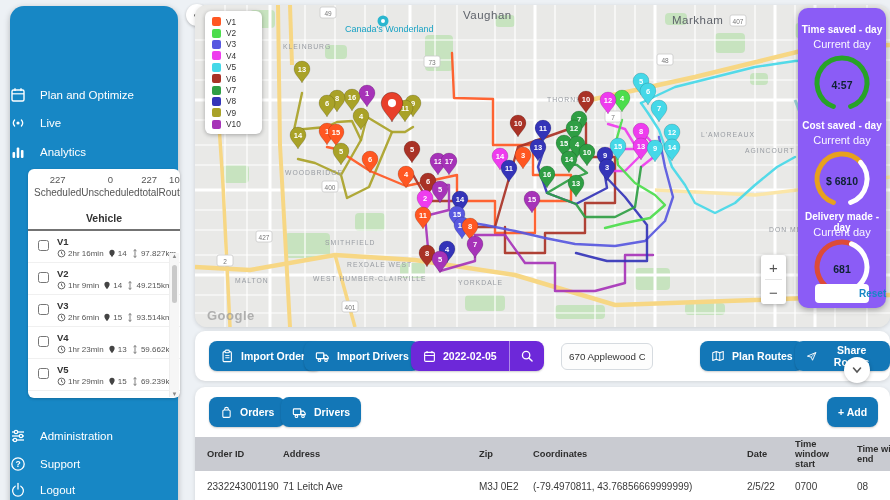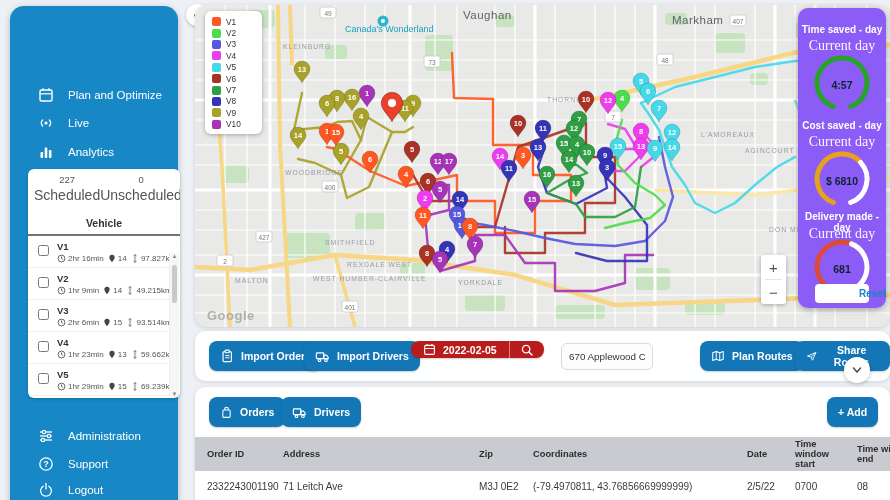--- a/index.html
+++ b/index.html
@@ -2,30 +2,30 @@
 <html><head>
 <meta charset="utf-8">
 <style>
   * { box-sizing: border-box; margin: 0; padding: 0; }
   html,body { width:890px; height:500px; }
   body { font-family:"Liberation Sans", sans-serif; background:#edf1f5; position:relative; overflow:hidden; }
   .abs { position:absolute; }
 
   
   #sidebar { left:10px; top:6px; width:168px; height:510px; background:#1787c5; border-radius:14px; box-shadow:0 2px 6px rgba(0,0,0,.25); }
-  .side-item { position:absolute; left:0; width:100%; height:24px; display:flex; align-items:center; gap:14px; padding-left:28px; color:#fff; font-size:11.5px; cursor:pointer; }
+  .side-item { position:absolute; left:0; width:100%; height:24px; display:flex; align-items:center; gap:14px; color:#fff; font-size:11.5px; cursor:pointer; }
   .side-item svg { flex:0 0 auto; }
   #collapse-btn { left:186px; top:4px; width:22px; height:22px; border-radius:50%; background:#fff; box-shadow:0 1px 3px rgba(0,0,0,.25); display:flex; align-items:center; justify-content:center; color:#555; font-size:11px; font-weight:bold; cursor:pointer; }
 
   
   #vpanel { left:18px; top:163px; width:152px; height:229px; background:#fff; border-radius:6px; overflow:hidden; box-shadow:0 1px 3px rgba(0,0,0,.2); }
   #vstats { display:flex; justify-content:space-around; padding:5px 10px 0 6px; }
   #vstats .col { text-align:center; }
   #vstats .num { font-size:9.5px; color:#555; }
-  #vstats .lbl { font-size:14px; color:#555; margin-top:2px; }
+  #vstats .lbl { font-size:10px; color:#555; margin-top:2px; }
   #vhead { text-align:center; font-size:10.5px; font-weight:bold; color:#333; padding:6px 0 5px; border-bottom:2px solid #737373;margin-top:8px; }
   .vrow { display:flex; gap:8px; padding:5px 4px 4px 10px; border-bottom:1px solid #f0f0f0; align-items:flex-start; }
   .vrow input { margin-top:4px; width:11px; height:11px; }
   .vname { font-size:9.5px; font-weight:bold; color:#333; }
   .vstatline { font-size:8px; color:#555; white-space:nowrap; display:flex; align-items:center; gap:2px; margin-top:2px; }
   .vstatline svg { flex:0 0 auto; }
   #vscroll { position:absolute; right:1px; top:84px; width:10px; height:144px; background:#f6f6f6; border-left:1px solid #eee; font-size:6px; color:#888; text-align:center; }
   #vscroll .thumb { position:absolute; left:2px; top:12px; width:5px; height:38px; background:#c9c9c9; border-radius:3px; }
 
   
@@ -36,29 +36,29 @@
   .leg-lbl { font-size:8.3px; color:#333; }
   #zoomctl { left:566px; top:250px; width:25px; background:#fff; border-radius:3px; box-shadow:0 1px 4px rgba(0,0,0,.3); z-index:5; }
   #zoomctl div { width:25px; height:24px; display:flex; align-items:center; justify-content:center; font-size:15px; color:#555; cursor:pointer; }
   #zoomctl .sep { height:1px; width:17px; margin:0 auto; background:#e6e6e6; padding:0; }
   #attribution { right:5px; bottom:2px; font-size:7.5px; color:#52565c; z-index:5; display:flex; gap:9px; }
   #google-logo { left:12px; bottom:4px; font-size:13px; font-weight:bold; color:#9b9b9b; letter-spacing:.5px; opacity:.75; z-index:5; }
 
   
   #stats-card { left:798px; top:8px; width:88px; height:300px; background:#8b5cf6; border-radius:10px; box-shadow:0 2px 6px rgba(0,0,0,.3); z-index:6; color:#fff; text-align:center; }
   .g-title { position:absolute; width:100%; font-size:10px; font-weight:bold; }
-  .g-sub { position:absolute; width:100%; font-size:14px; opacity:.95;font-family:Liberation Serif, serif; }
+  .g-sub { position:absolute; width:100%; font-size:11px; opacity:.95; }
   .gauge { position:absolute; left:13px; width:62px; height:62px; }
   .g-val { position:absolute; left:0; width:100%; font-size:10.5px; font-weight:bold; color:#0e2233; }
   #reset-btn { position:absolute; left:17px; top:276px; width:54px; height:19px; background:#fff; color:#1787c5; border:none; border-radius:4px; font-size:10px; font-weight:bold; cursor:pointer;padding-left:44px; }
 
   
   #toolbar { left:195px; top:331px; width:695px; height:50px; background:#fff; border-radius:10px; box-shadow:0 1px 4px rgba(0,0,0,.12); }
   .btn-blue { position:absolute; top:10px; height:30px; background:#1377b7; color:#fff; border:none; border-radius:8px; font-family:inherit; font-size:10.5px; font-weight:bold; display:flex; align-items:center; gap:7px; padding:0 11px; cursor:pointer; box-shadow:0 1px 2px rgba(0,0,0,.2); }
-  #date-group { position:absolute; left:216px; top:10px; height:17px; background:#b91c1c; border-radius:8px; display:flex; align-items:center; color:#fff; cursor:pointer; box-shadow:0 1px 2px rgba(0,0,0,.2);justify-content:center; }
+  #date-group { position:absolute; left:216px; top:10px; height:30px; background:#6d28d9; border-radius:8px; display:flex; align-items:center; color:#fff; cursor:pointer; box-shadow:0 1px 2px rgba(0,0,0,.2);justify-content:center; }
   #date-group .dpart { display:flex; align-items:center; gap:7px; padding:0 12px; font-size:10.5px; font-weight:bold; }
   #date-group .sep { width:1px; height:30px; background:rgba(255,255,255,.45); }
   #date-group .spart { padding:0 10px; display:flex; align-items:center; }
   #search-input { position:absolute; left:366px; top:12px; width:92px; height:27px; border:1px solid #d6dbe0; border-radius:6px; background:#fdfdfd; font-family:inherit; font-size:9.8px; color:#333; padding:0 7px; }
   #chevron-btn { left:844px; top:357px; width:26px; height:26px; border-radius:50%; background:#fff; box-shadow:0 1px 4px rgba(0,0,0,.25); display:flex; align-items:center; justify-content:center; cursor:pointer; z-index:7; }
 
   
   #orders-card { left:195px; top:387px; width:695px; height:120px; background:#fff; border-radius:10px 10px 0 0; box-shadow:0 1px 4px rgba(0,0,0,.12); overflow:hidden; }
   #thead { position:absolute; left:0; top:50px; width:695px; height:34px; background:#c9cbd1; display:grid; grid-template-columns:76px 196px 54px 214px 48px 62px 70px; padding-left:12px; align-items:center; }
   #thead div { font-size:9.3px; font-weight:bold; color:#2e2e2e; line-height:1.1; padding-right:6px; }

